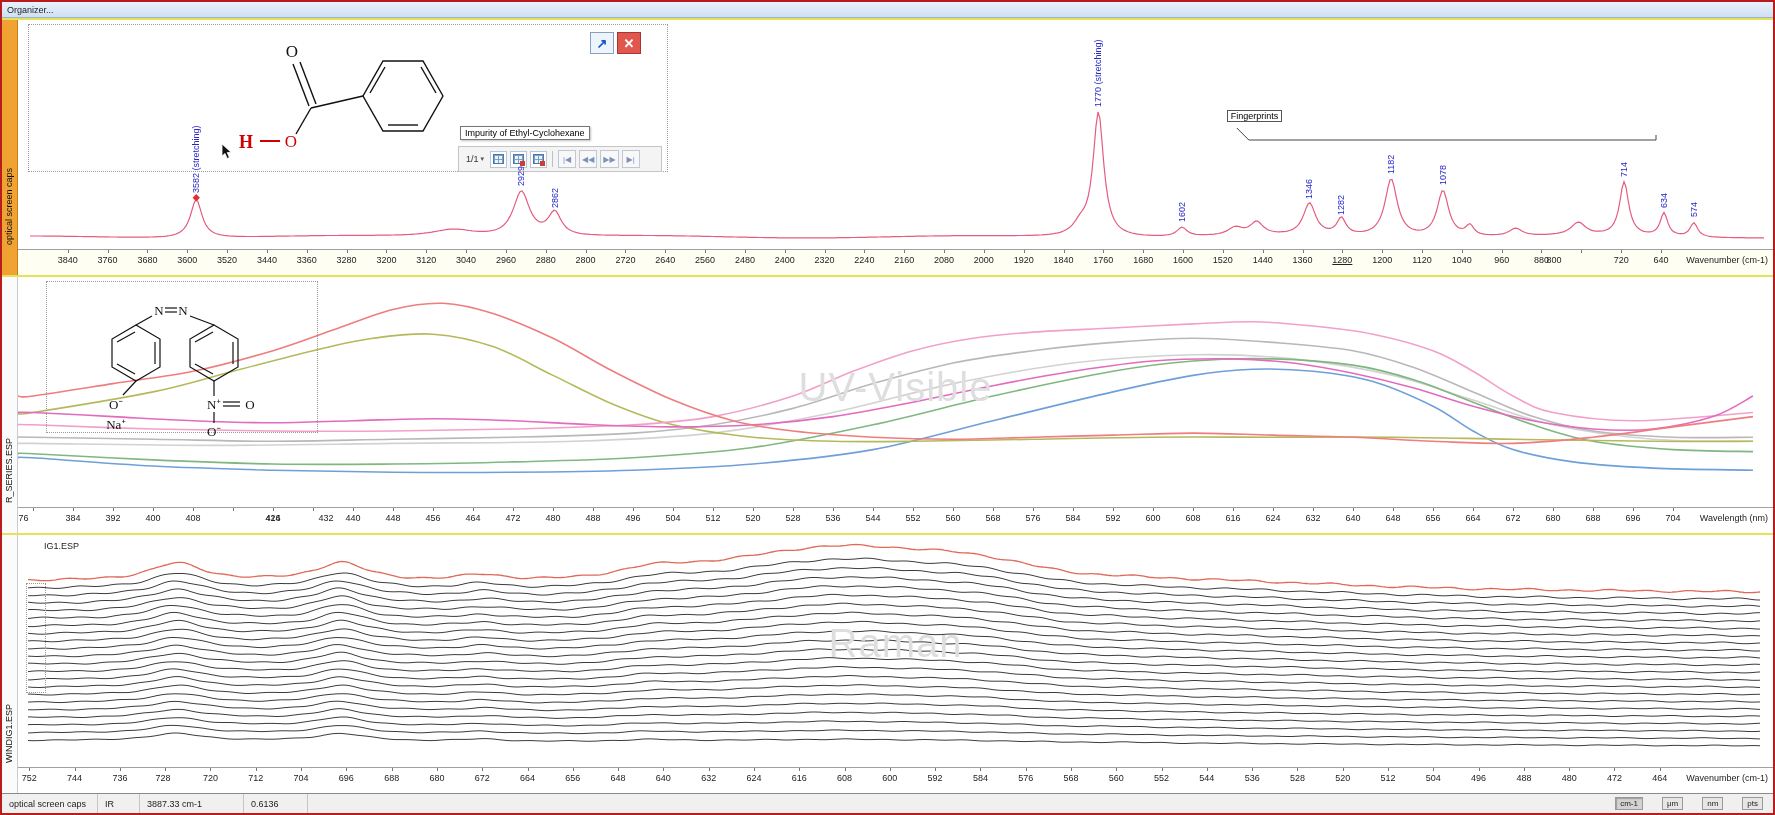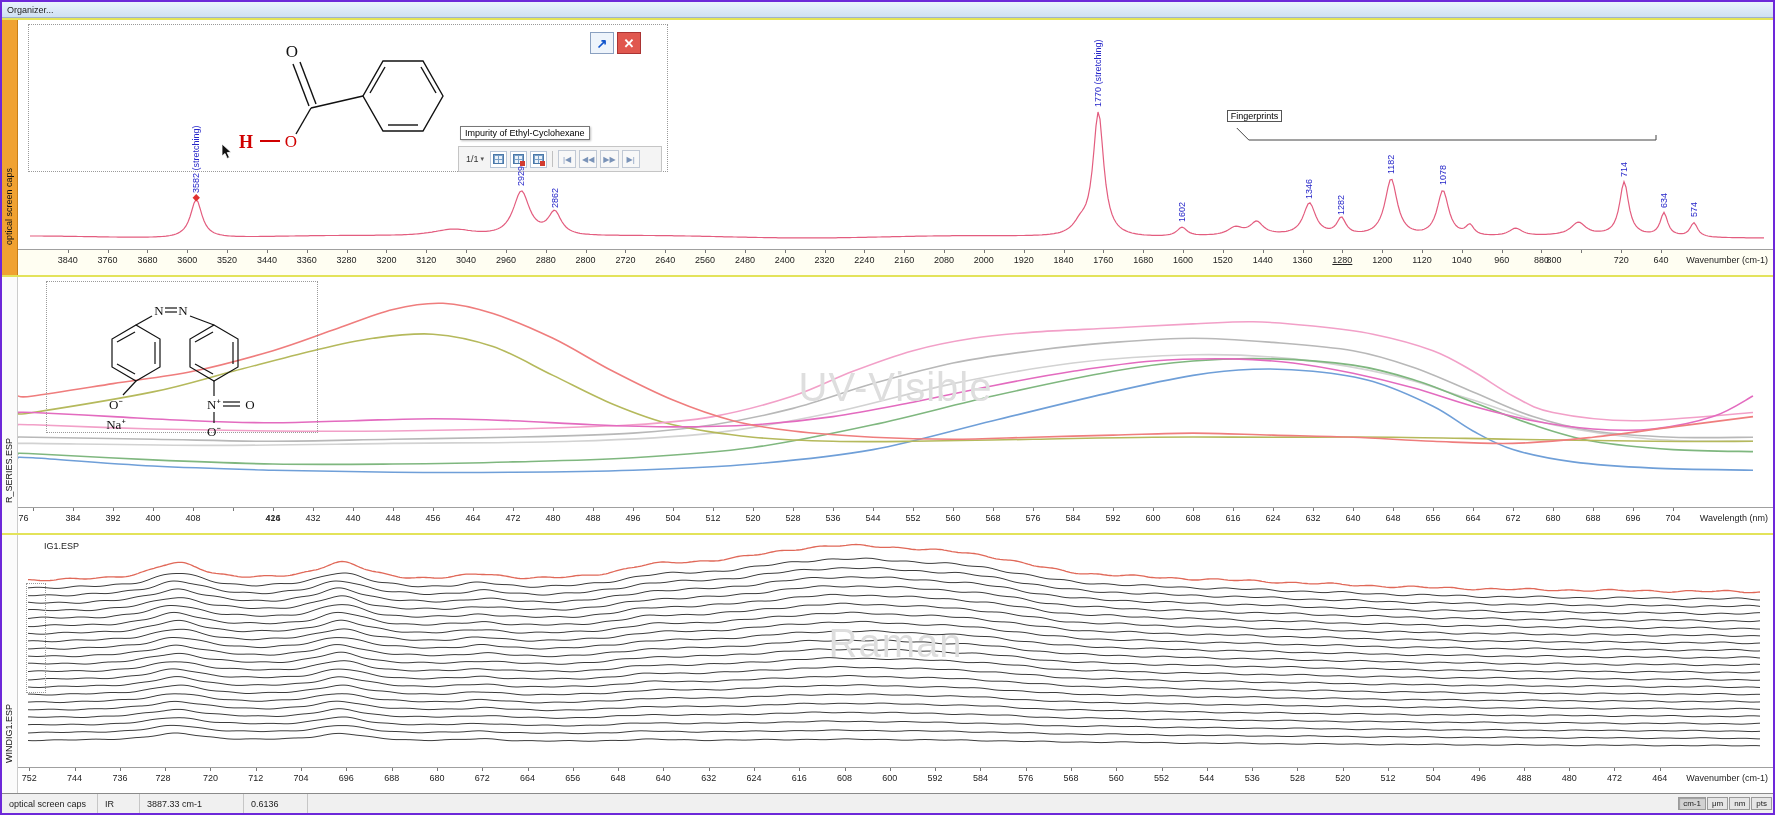--- a/index.html
+++ b/index.html
@@ -1,17 +1,17 @@
 <!DOCTYPE html>
 <html><head>
 <meta charset="utf-8">
 <style>
   html,body{margin:0;padding:0;background:#9aa7bb;font-family:"Liberation Sans",sans-serif;}
   *{box-sizing:border-box;}
-  .window{width:1775px;height:815px;border:2px solid #6d28d9;background:#a21caf;position:relative;overflow:hidden;}
+  .window{width:1775px;height:815px;border:2px solid #b91c1c;background:#a21caf;position:relative;overflow:hidden;}
   .titlebar{height:16px;background:linear-gradient(#eaf2fc,#cfe0f3);border-bottom:1px solid #9fb3cc;
     font-size:9px;color:#222;display:flex;align-items:center;padding-left:5px;}
   .panel{display:flex;position:relative;width:100%;}
   #panel-ir{height:259px;border-top:2px solid #e3e35a;border-bottom:2px solid #e3e35a;}
   #panel-uv{height:258px;border-bottom:2px solid #e3e35a;}
   #panel-raman{height:258px;}
   .strip{width:16px;position:relative;flex:0 0 16px;}
   .strip.orange{background:#f0a232;border-right:1px solid #c87f18;}
   .strip.plain{background:#fbfbfb;border-right:1px solid #cccccc;}
   .vtext{writing-mode:vertical-rl;transform:rotate(180deg);font-size:9px;color:#111;
@@ -51,21 +51,21 @@
   .tb-icon b.mark{position:absolute;right:1px;bottom:1px;width:5px;height:5px;background:#d23b2f;}
   .nav-btn{min-width:18px;height:18px;border:1px solid #c0c8d4;background:#f8f8f8;color:#7a93b8;
     font-size:8px;display:flex;align-items:center;justify-content:center;padding:0 2px;}
   .statusbar{height:20px;background:#f0f0f0;border-top:1px solid #8a8a8a;display:flex;
     align-items:center;font-size:9px;color:#222;}
   .sb-cell{height:100%;display:flex;align-items:center;padding:0 7px;border-right:1px solid #c6c6c6;}
   .sb-cell.c0{min-width:96px;}
   .sb-cell.c1{min-width:42px;}
   .sb-cell.c2{min-width:104px;}
   .sb-cell.c3{min-width:64px;}
-  .sb-units{margin-left:auto;display:flex;margin-right:1px;gap:1px;}
+  .sb-units{margin-left:auto;display:flex;margin-right:10px;gap:19px;}
   .unit-btn{border:1px solid #9a9a9a;background:#e6e6e6;font-size:8px;padding:1px 4px;color:#222;}
   .unit-btn.active{background:#d2d2d2;box-shadow:inset 1px 1px 1px rgba(0,0,0,.25);}
   svg text.atom{font-family:"Liberation Serif",serif;}
 </style>
 </head>
 <body>
 
 <div class="window">
   <div class="titlebar">
     <span>Organizer...</span>
@@ -299,21 +299,21 @@
           <span class="tick" style="left: 95px;">392</span>
           <i class="tickmark" style="left: 135px;"></i>
           <span class="tick" style="left: 135px;">400</span>
           <i class="tickmark" style="left: 175px;"></i>
           <span class="tick" style="left: 175px;">408</span>
           <i class="tickmark" style="left: 215px;"></i>
           <span class="tick" style="left: 215px; margin-left: 40px;">416</span>
           <i class="tickmark" style="left: 255px;"></i>
           <span class="tick" style="left: 255px;">424</span>
           <i class="tickmark" style="left: 295px;"></i>
-          <span class="tick" style="left: 295px; text-align: center;">432</span>
+          <span class="tick" style="left: 308px; text-align: center;">432</span>
           <i class="tickmark" style="left: 335px;"></i>
           <span class="tick" style="left: 335px;">440</span>
           <i class="tickmark" style="left: 375px;"></i>
           <span class="tick" style="left: 375px;">448</span>
           <i class="tickmark" style="left: 415px;"></i>
           <span class="tick" style="left: 415px;">456</span>
           <i class="tickmark" style="left: 455px;"></i>
           <span class="tick" style="left: 455px;">464</span>
           <i class="tickmark" style="left: 495px;"></i>
           <span class="tick" style="left: 495px;">472</span>

